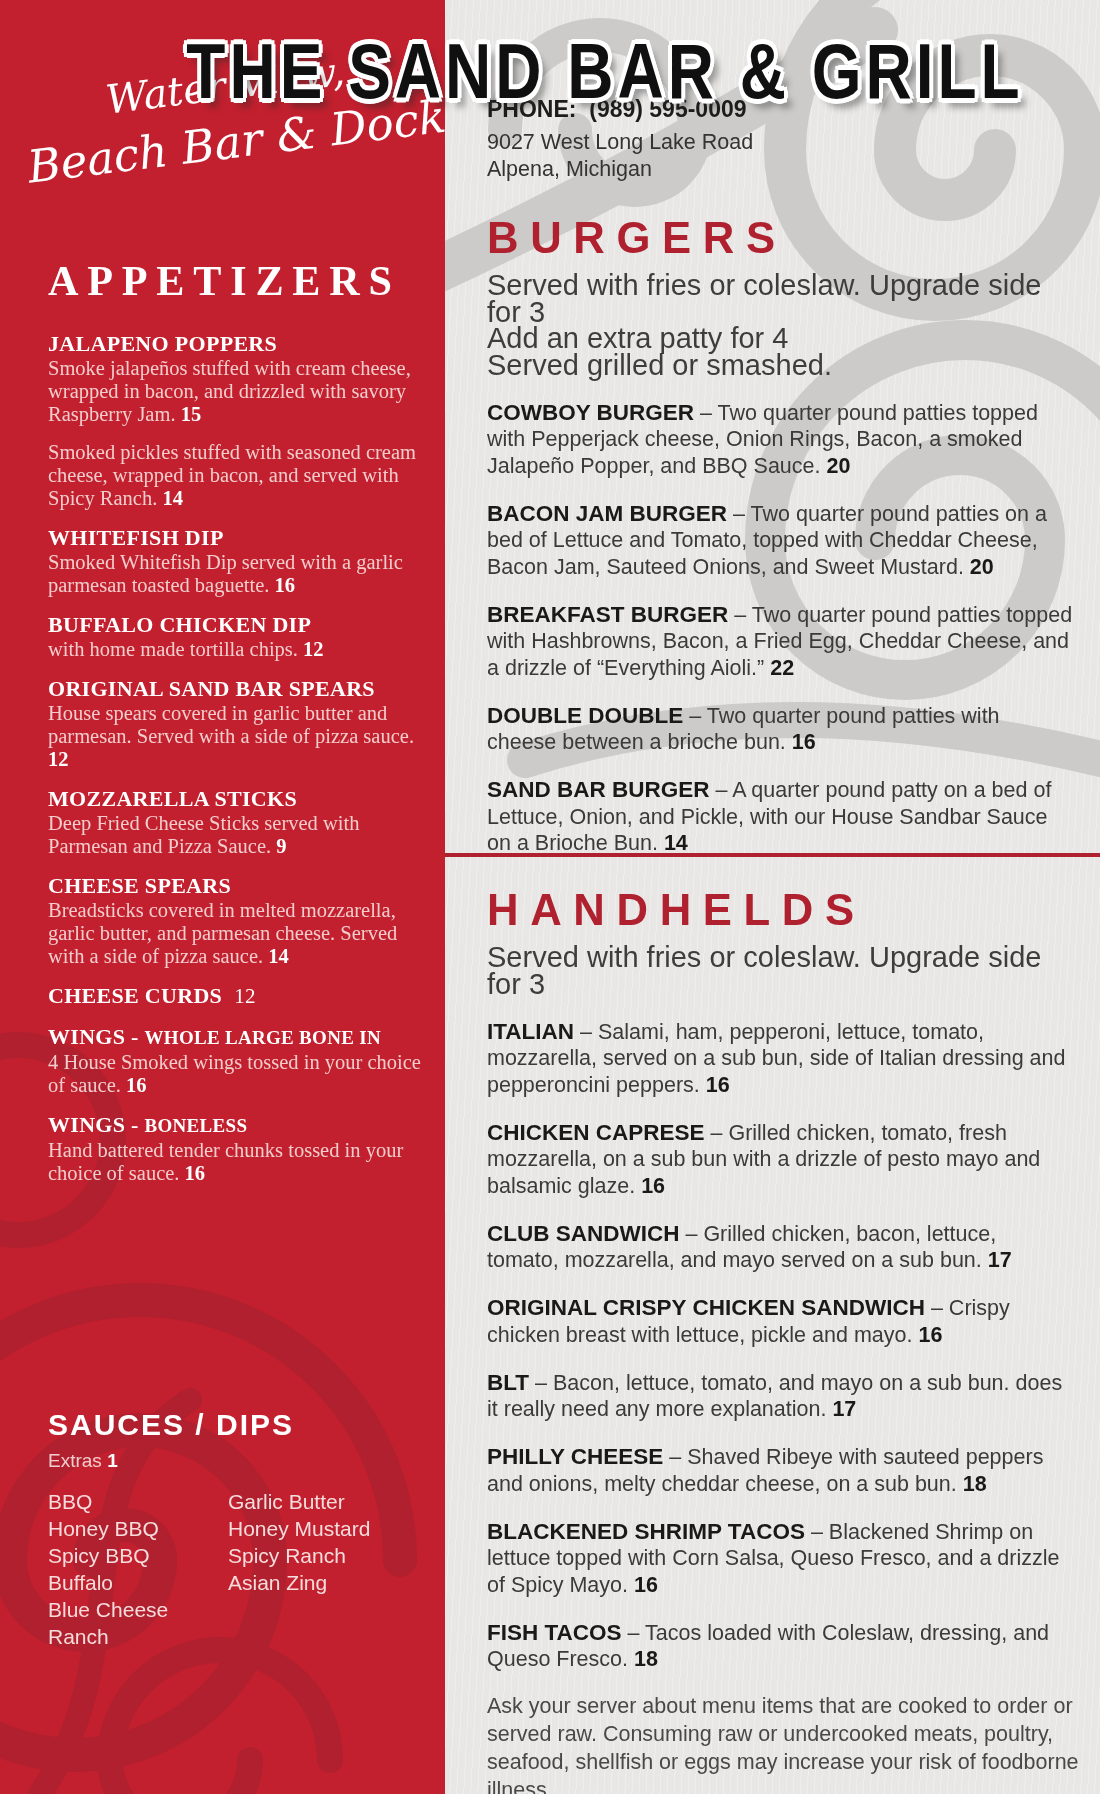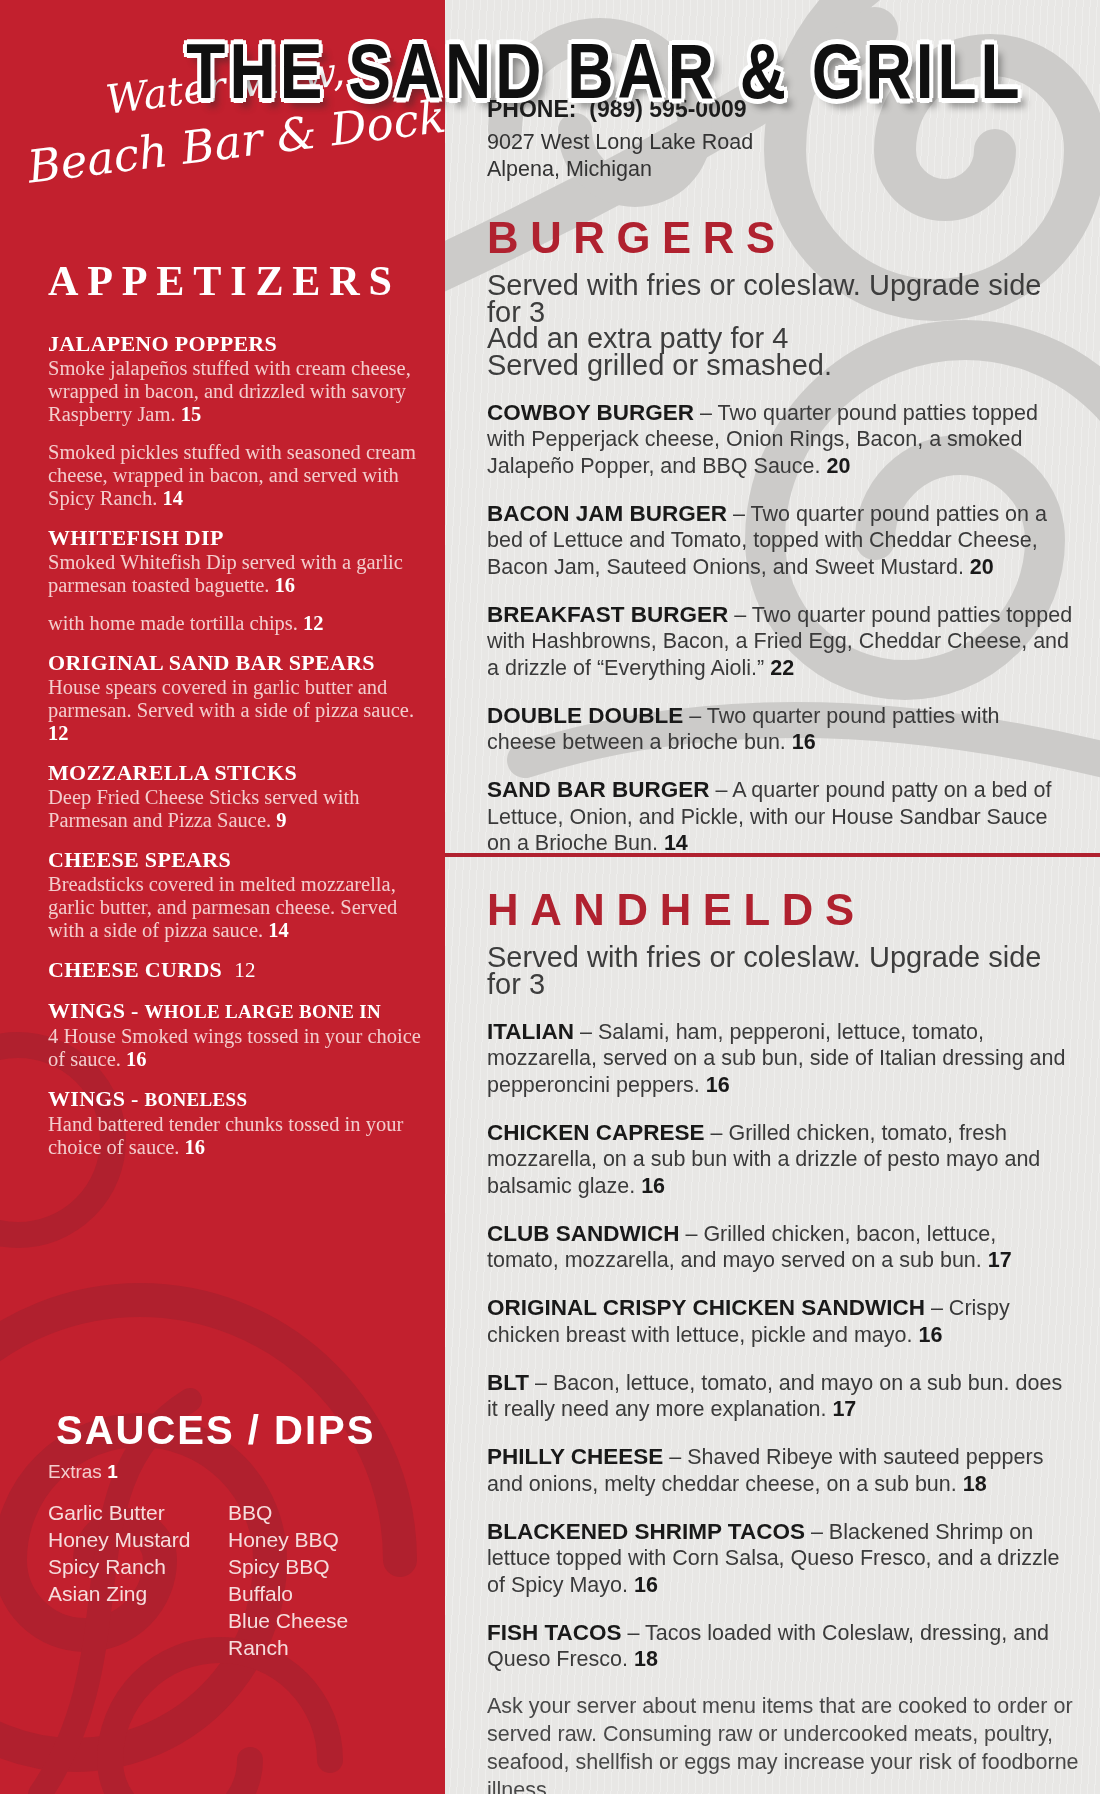--- a/index.html
+++ b/index.html
@@ -35,21 +35,21 @@
            transform:scaleX(.98);transform-origin:left;white-space:nowrap;}
   .app-item{margin-bottom:15px;}
   .app-name{font-size:22px;font-weight:bold;line-height:26px;letter-spacing:.3px;}
   .app-name-small{font-size:19px;}
   .app-price-inline{font-weight:normal;font-size:21px;margin-left:12px;}
   .app-desc{font-size:20.5px;line-height:23px;color:#f3cdcd;}
   .app-price{color:#fff;font-weight:bold;}
 
   
   .sauces{position:absolute;left:48px;top:1408px;width:382px;color:#fff;z-index:3;}
-  .sauces h3{margin:0 8px 8px;font-size:40px;font-weight:bold;letter-spacing:2px;}
+  .sauces h3{margin:0 0 8px;font-size:30px;font-weight:bold;letter-spacing:2px;}
   .extras{font-size:19px;color:#f3cdcd;margin-bottom:16px;}
   .extras b{color:#fff;}
   .sauce-cols{display:flex;}
   .sauce-col{list-style:none;margin:0;padding:0;width:180px;}
   .sauce-col li{font-size:21px;line-height:27px;color:#f6dcdc;}
 
   
   .phone-block{position:absolute;left:42px;top:96px;z-index:3;}
   .phone-line{font-size:23px;font-weight:bold;color:#1c1c1c;}
   .addr{font-size:21.5px;line-height:27px;color:#333;margin-top:6px;}
@@ -99,20 +99,21 @@
             <div class="app-desc"><span>Smoke jalapeños stuffed with cream cheese, wrapped in bacon, and drizzled with savory Raspberry Jam. </span><span class="app-price">15</span></div>
           </div>
           <div class="app-item">
             <div class="app-desc"><span>Smoked pickles stuffed with seasoned cream cheese, wrapped in bacon, and served with Spicy Ranch. </span><span class="app-price">14</span></div>
           </div>
           <div class="app-item">
             <div class="app-name"><span>WHITEFISH DIP</span></div>
             <div class="app-desc"><span>Smoked Whitefish Dip served with a garlic parmesan toasted baguette. </span><span class="app-price">16</span></div>
           </div>
           <div class="app-item">
+            <div class="app-name"><span>BUFFALO CHICKEN DIP</span></div>
             <div class="app-desc"><span>with home made tortilla chips. </span><span class="app-price">12</span></div>
           </div>
           <div class="app-item">
             <div class="app-name"><span>ORIGINAL SAND BAR SPEARS</span></div>
             <div class="app-desc"><span>House spears covered in garlic butter and parmesan. Served with a side of pizza sauce. </span><span class="app-price">12</span></div>
           </div>
           <div class="app-item">
             <div class="app-name"><span>MOZZARELLA STICKS</span></div>
             <div class="app-desc"><span>Deep Fried Cheese Sticks served with Parmesan and Pizza Sauce. </span><span class="app-price">9</span></div>
           </div>
@@ -134,33 +135,33 @@
         </div>
     </div>
 
     <div class="sauces">
       <h3>SAUCES / DIPS</h3>
       <div class="extras">
         <span>Extras</span>
         <b>1</b>
       </div>
       <div class="sauce-cols">
-        <ul class="sauce-col">
-            <li>Garlic Butter</li>
-            <li>Honey Mustard</li>
-            <li>Spicy Ranch</li>
-            <li>Asian Zing</li>
-          </ul>
         <ul class="sauce-col">
             <li>BBQ</li>
             <li>Honey BBQ</li>
             <li>Spicy BBQ</li>
             <li>Buffalo</li>
             <li>Blue Cheese</li>
             <li>Ranch</li>
+          </ul>
+        <ul class="sauce-col">
+            <li>Garlic Butter</li>
+            <li>Honey Mustard</li>
+            <li>Spicy Ranch</li>
+            <li>Asian Zing</li>
           </ul>
       </div>
     </div>
   </div>
 
   <div class="right-col">
     <div class="right-tex"></div>
     <svg class="swirl" width="655" height="880" viewBox="0 0 655 880" style="left:0;top:0;">
       <g fill="none" stroke="#cccbc9" stroke-linecap="round">
         <path stroke-width="42" d="M760 150 A210 210 0 1 0 340 150 A150 150 0 1 0 640 150 A95 95 0 1 0 450 150 A50 50 0 1 0 550 150"></path>

